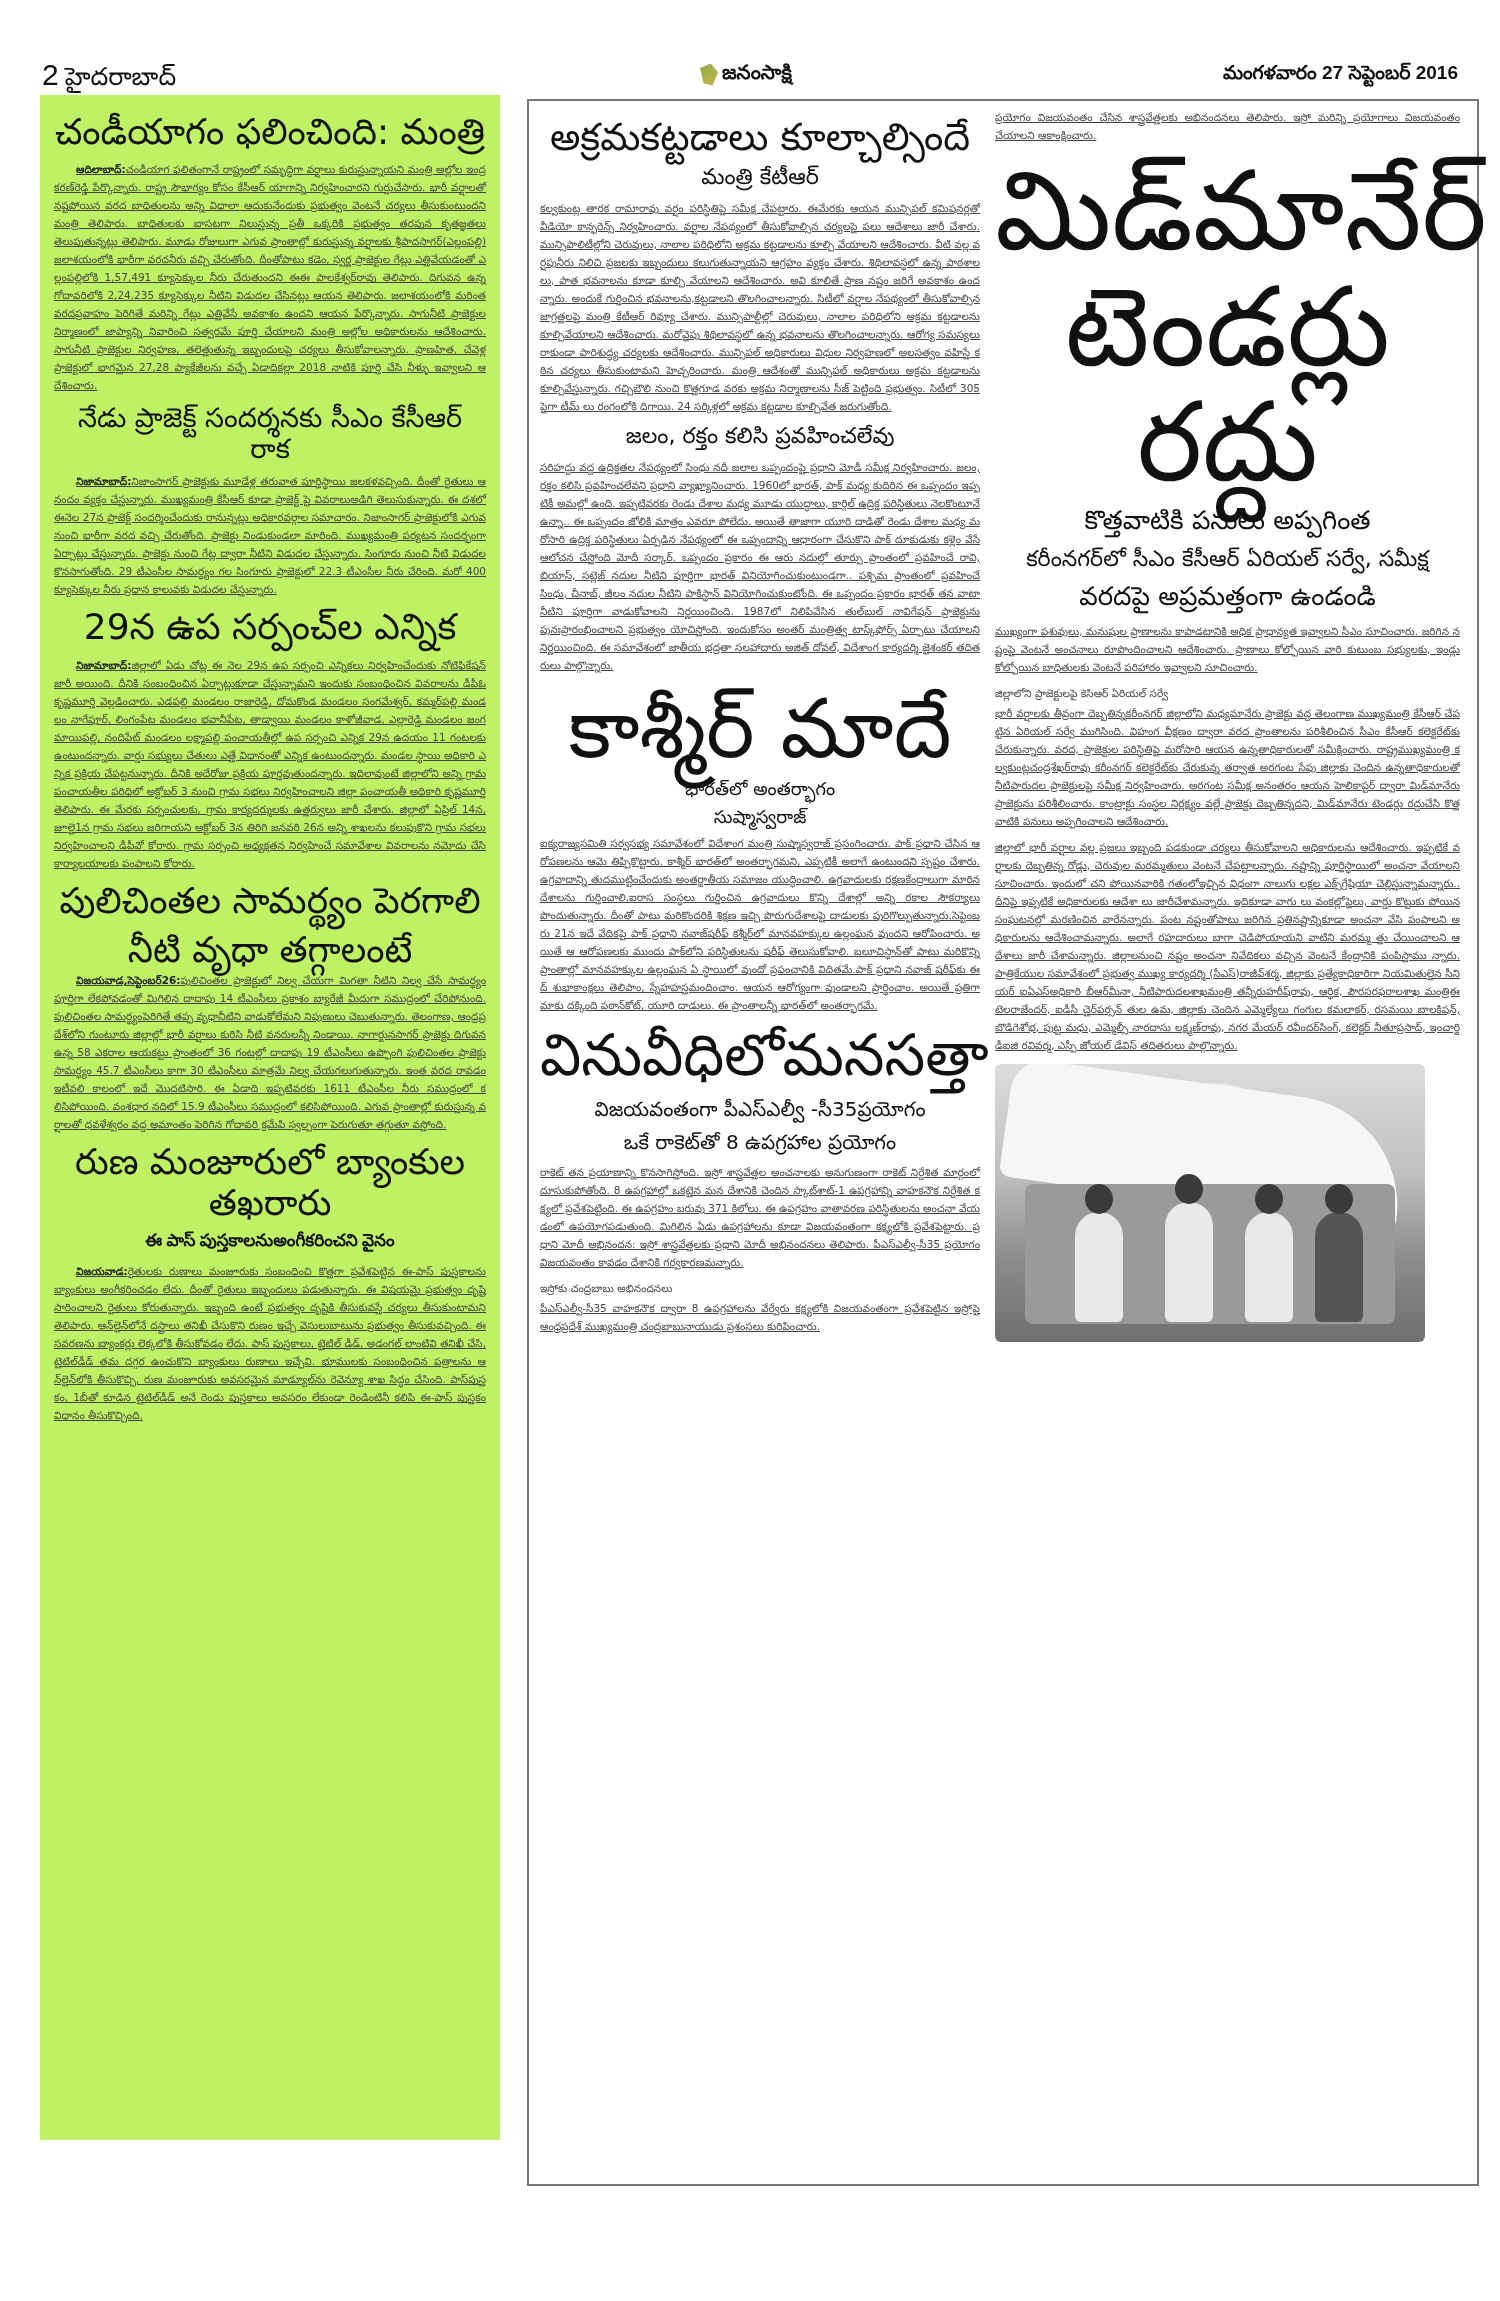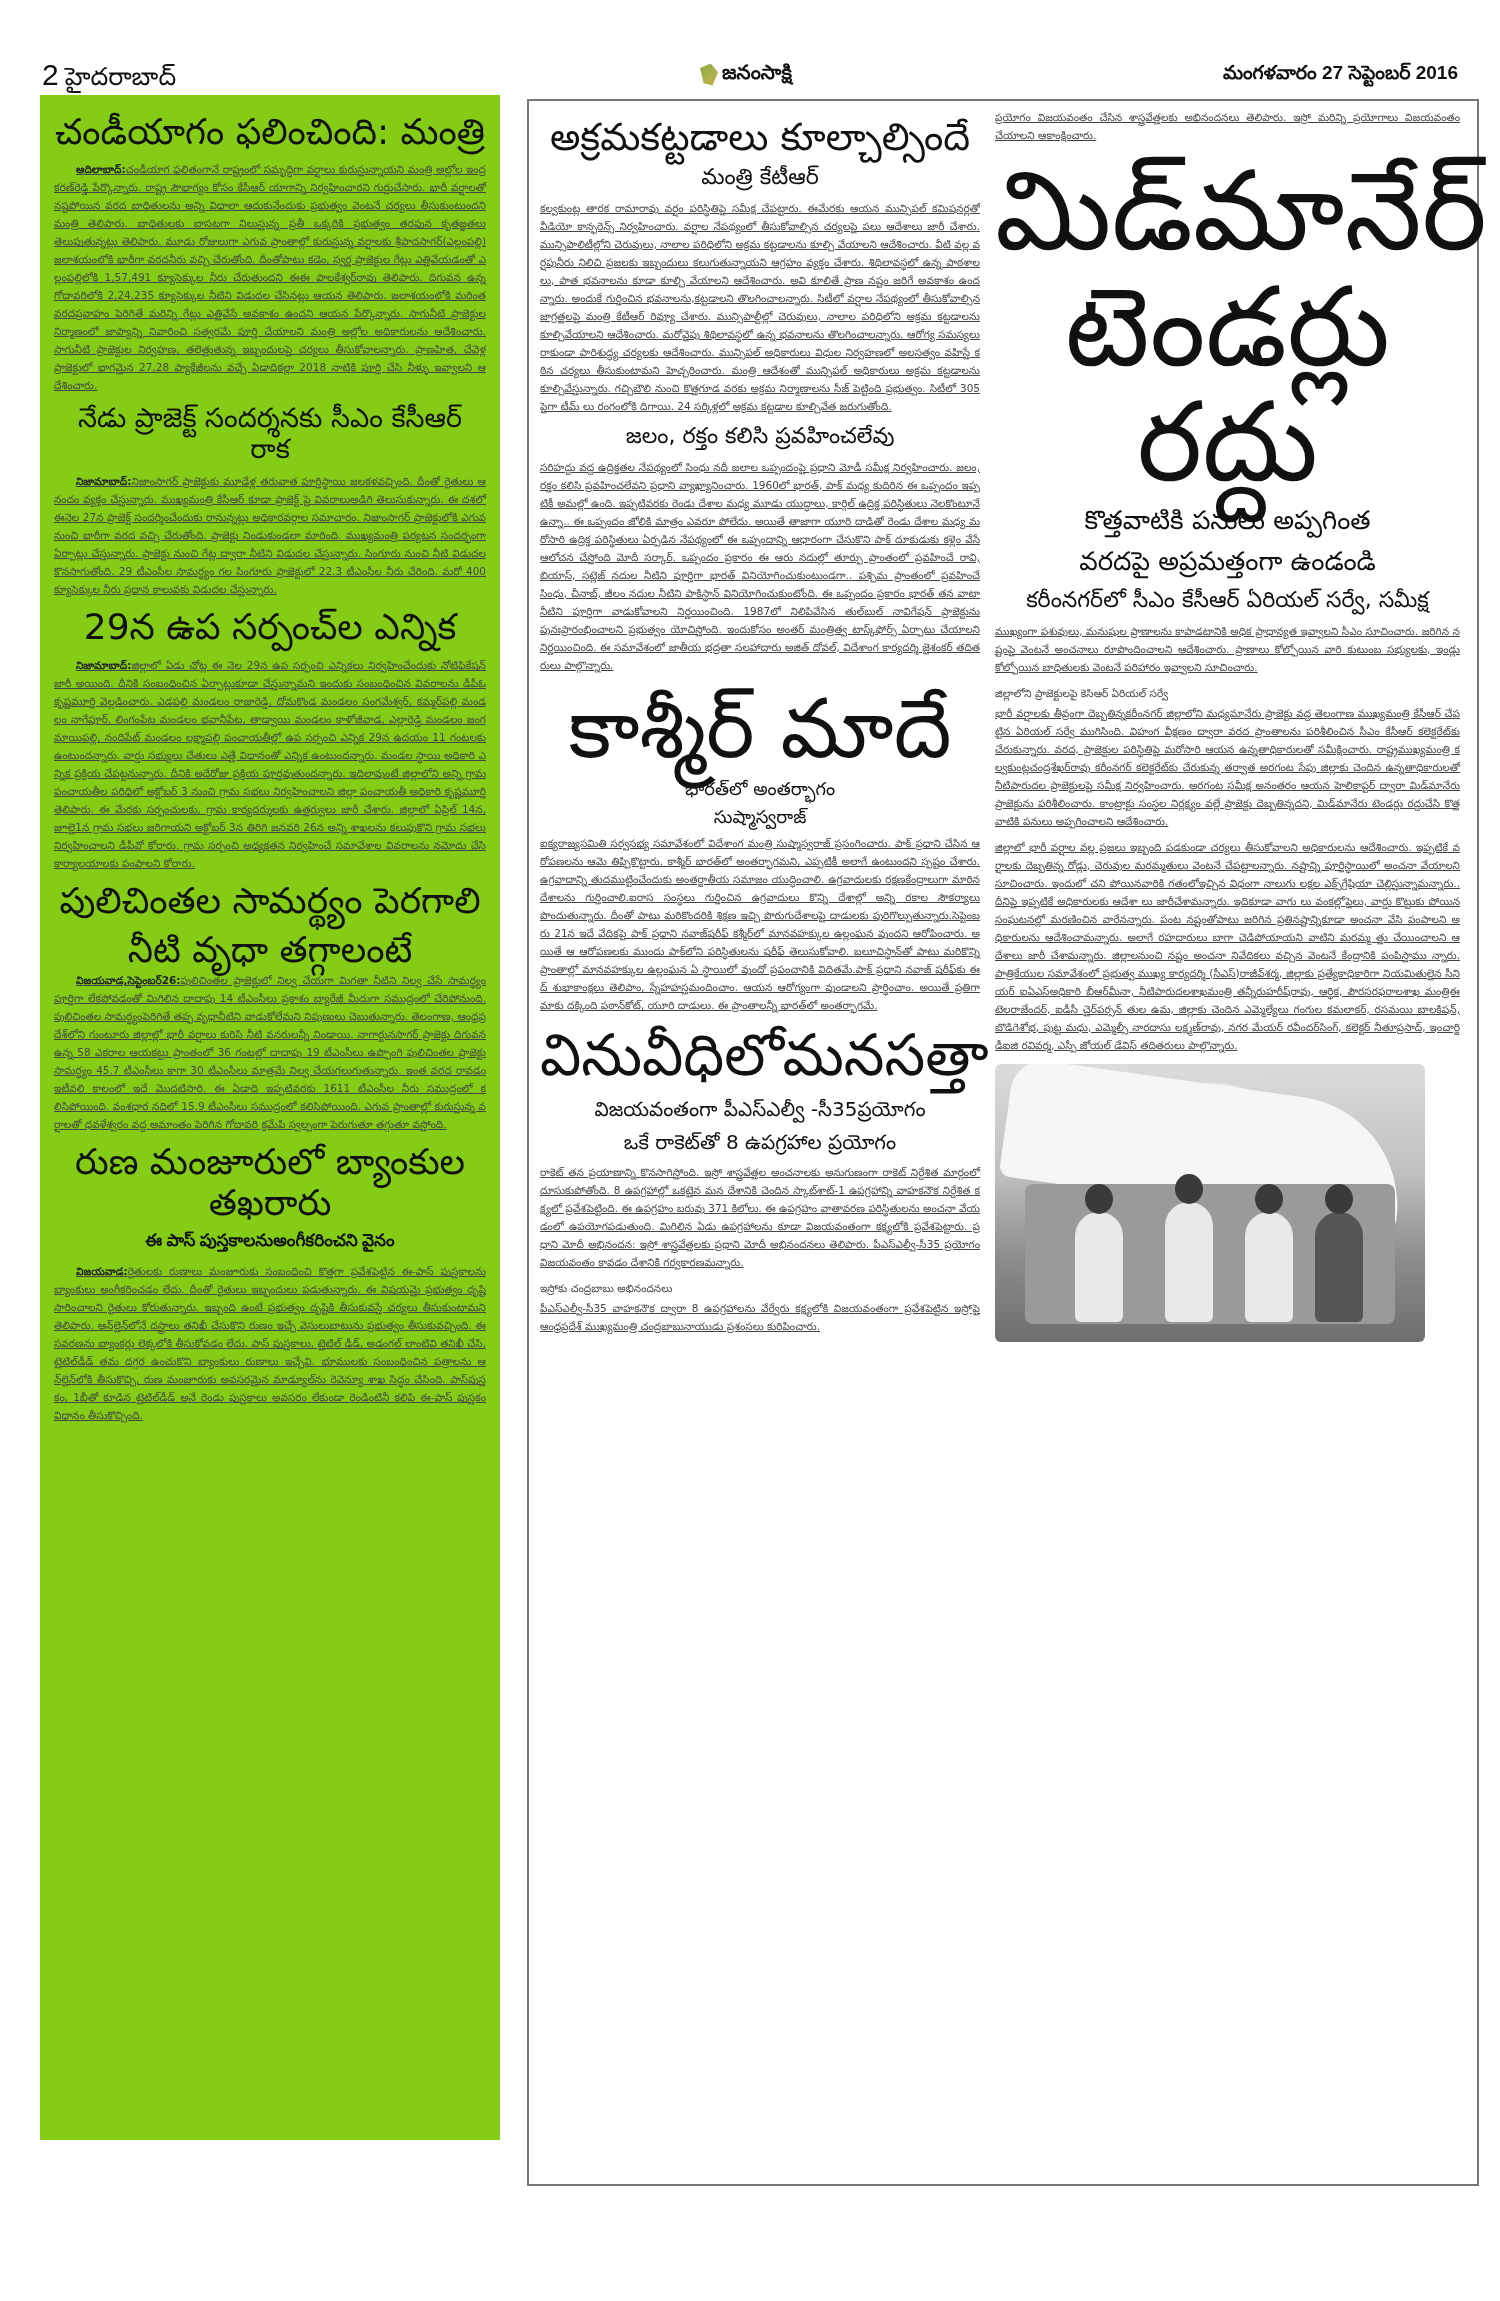--- a/index.html
+++ b/index.html
@@ -9,21 +9,21 @@
   }
   .masthead { position: absolute; left: 0; top: 0; width: 1500px; height: 95px; }
   .page-no { position: absolute; left: 42px; top: 58px; font-size: 25px; font-family: "Liberation Sans", sans-serif; }
   .page-no .num { font-size: 30px; margin-right: 6px; }
   .logo { position: absolute; left: 700px; top: 60px; font-size: 20px; font-weight: bold; display: flex; align-items: center; gap: 4px; }
   .logo-mark { width: 18px; height: 22px; background: linear-gradient(135deg,#8ab04a,#c9b04a); clip-path: polygon(0 20%, 60% 0, 100% 40%, 70% 100%, 20% 90%); }
   .date { position: absolute; right: 42px; top: 62px; font-size: 19px; font-weight: bold; font-family: "Liberation Sans", sans-serif; }
 
   .col-left {
     position: absolute; left: 40px; top: 95px; width: 460px; height: 2045px;
-    background: #84cc16; padding: 10px 14px; box-sizing: border-box;
+    background: #bef264; padding: 10px 14px; box-sizing: border-box;
   }
   .frame {
     position: absolute; left: 527px; top: 99px; width: 952px; height: 2087px;
     border: 2px solid #777; box-sizing: border-box; background: #fff;
   }
   .col-mid { position: absolute; left: 540px; top: 110px; width: 440px; }
   .col-right { position: absolute; left: 995px; top: 108px; width: 465px; }
 
   .head { text-align: center; font-family: "DejaVu Sans", sans-serif; line-height: 1.15; margin: 6px 0 8px; }
   .h-xl { font-size: 36px; }
@@ -127,22 +127,22 @@
     <p class="body noindent">పీఎస్ఎల్వీ-సీ35 వాహకనౌక ద్వారా 8 ఉపగ్రహాలను వేర్వేరు కక్ష్యలోకి విజయవంతంగా ప్రవేశపెట్టిన ఇస్రోపై ఆంధ్రప్రదేశ్ ముఖ్యమంత్రి చంద్రబాబునాయుడు ప్రశంసలు కురిపించారు.</p>
   </section>
 </div>
 
 <div class="col-right">
   <p class="body noindent">ప్రయోగం విజయవంతం చేసిన శాస్త్రవేత్తలకు అభినందనలు తెలిపారు. ఇస్రో మరిన్ని ప్రయోగాలు విజయవంతం చేయాలని ఆకాంక్షించారు.</p>
   <section>
     <div class="head h-mega" style="margin:10px 0 0">మిడ్‌మానేర్</div>
     <div class="head h-mega" style="margin:0">టెండర్లు రద్దు</div>
     <div class="sub" style="font-size:26px">కొత్తవాటికి పనులు అప్పగింత</div>
+    <div class="sub" style="font-size:22px">కరీంనగర్‌లో సీఎం కేసీఆర్ ఏరియల్ సర్వే, సమీక్ష</div>
     <div class="sub" style="font-size:26px">వరదపై అప్రమత్తంగా ఉండండి</div>
-    <div class="sub" style="font-size:22px">కరీంనగర్‌లో సీఎం కేసీఆర్ ఏరియల్ సర్వే, సమీక్ష</div>
     <p class="body noindent">ముఖ్యంగా పశువులు, మనుషుల ప్రాణాలను కాపాడటానికి అధిక ప్రాధాన్యత ఇవ్వాలని సీఎం సూచించారు. జరిగిన నష్టంపై వెంటనే అంచనాలు రూపొందించాలని ఆదేశించారు. ప్రాణాలు కోల్పోయిన వారి కుటుంబ సభ్యులకు, ఇండ్లు కోల్పోయిన బాధితులకు వెంటనే పరిహారం ఇవ్వాలని సూచించారు.</p>
     <div class="minor">జిల్లాలోని ప్రాజెక్టులపై కెసిఆర్ ఏరియల్ సర్వే</div>
     <p class="body noindent">భారీ వర్షాలకు తీవ్రంగా దెబ్బతిన్నకరీంనగర్ జిల్లాలోని మధ్యమానేరు ప్రాజెక్టు వద్ద తెలంగాణ ముఖ్యమంత్రి కేసీఆర్ చేపట్టిన ఏరియల్ సర్వే ముగిసింది. విహంగ వీక్షణం ద్వారా వరద ప్రాంతాలను పరిశీలించిన సీఎం కేసీఆర్ కలెక్టరేట్‌కు చేరుకున్నారు. వరద, ప్రాజెక్టుల పరిస్థితిపై మరోసారి ఆయన ఉన్నతాధికారులతో సమీక్షించారు. రాష్ట్రముఖ్యమంత్రి కల్వకుంట్లచంద్రశేఖర్‌రావు కరీంనగర్ కలెక్టరేట్‌కు చేరుకున్న తర్వాత అరగంట సేపు జిల్లాకు చెందిన ఉన్నతాధికారులతో నీటిపారుదల ప్రాజెక్టులపై సమీక్ష నిర్వహించారు. అరగంట సమీక్ష అనంతరం ఆయన హెలికాప్టర్ ద్వారా మిడ్‌మానేరు ప్రాజెక్టును పరిశీలించారు. కాంట్రాక్టు సంస్థల నిర్లక్ష్యం వల్లే ప్రాజెక్టు దెబ్బతిన్నదని, మిడ్‌మానేరు టెండర్లు రద్దుచేసి కొత్తవాటికి పనులు అప్పగించాలని ఆదేశించారు.</p>
     <p class="body noindent">జిల్లాలో భారీ వర్షాల వల్ల ప్రజలు ఇబ్బంది పడకుండా చర్యలు తీసుకోవాలని అధికారులను ఆదేశించారు. ఇప్పటికే వర్షాలకు దెబ్బతిన్న రోడ్లు, చెరువుల మరమ్మతులు వెంటనే చేపట్టాలన్నారు. నష్టాన్ని పూర్తిస్థాయిలో అంచనా వేయాలని సూచించారు. ఇందులో చని పోయినవారికి గతంలోఇచ్చిన విధంగా నాలుగు లక్షల ఎక్స్‌గ్రేషియా చెల్లిస్తున్నామన్నారు.. దీనిపై ఇప్పటికే అధికారులకు ఆదేశా లు జారీచేశామన్నారు. ఇదికూడా వాగు లు వంకల్లోపైలు, వార్డు కొట్టుకు పోయిన సంఘటనల్లో మరణించిన వారేనన్నారు. పంట నష్టంతోపాటు జరిగిన ప్రతినష్టాన్నికూడా అంచనా వేసి పంపాలని అధికారులను ఆదేశించామన్నారు. అలాగే రహదారులు బాగా చెడిపోయాయని వాటిని మరమ్మ త్తు చేయించాలని ఆదేశాలు జారీ చేశామన్నారు. జిల్లాలనుంచి నష్టం అంచనా నివేదికలు వచ్చిన వెంటనే కేంద్రానికి పంపిస్తాము న్నారు. పాత్రికేయుల సమావేశంలో ప్రభుత్వ ముఖ్య కార్యదర్శి (సీఎస్)రాజీవ్‌శర్మ, జిల్లాకు ప్రత్యేకాధికారిగా నియమితులైన సీని యర్ ఐఏఎస్‌అధికారి బీఆర్‌మీనా, నీటిపారుదలశాఖమంత్రి తన్నీరుహరీష్‌రావు, ఆర్థిక, పౌరసరఫరాలశాఖ మంత్రిఈటెలరాజేందర్, ఐడీసీ చైర్‌పర్సన్ తుల ఉమ, జిల్లాకు చెందిన ఎమ్మెల్యేలు గంగుల కమలాకర్, రసమయి బాలకిషన్, బొడిగెశోభ, పుట్ట మధు, ఎమ్మెల్సీ నారదాసు లక్ష్మణ్‌రావు, నగర మేయర్ రవీందర్‌సింగ్, కలెక్టర్ నీతూప్రసాద్, ఇంచార్జి డీఐజి రవివర్మ, ఎస్పీ జోయల్ డేవిస్ తదితరులు పాల్గొన్నారు.</p>
   </section>
   <div class="photo" title="హెలికాప్టర్‌లో సీఎం కేసీఆర్ ఏరియల్ సర్వే">
     <div class="heli-body"></div>
     <div class="cabin"></div>
     <div class="person" style="left:80px"></div>
     <div class="person" style="left:170px;height:120px"></div>

